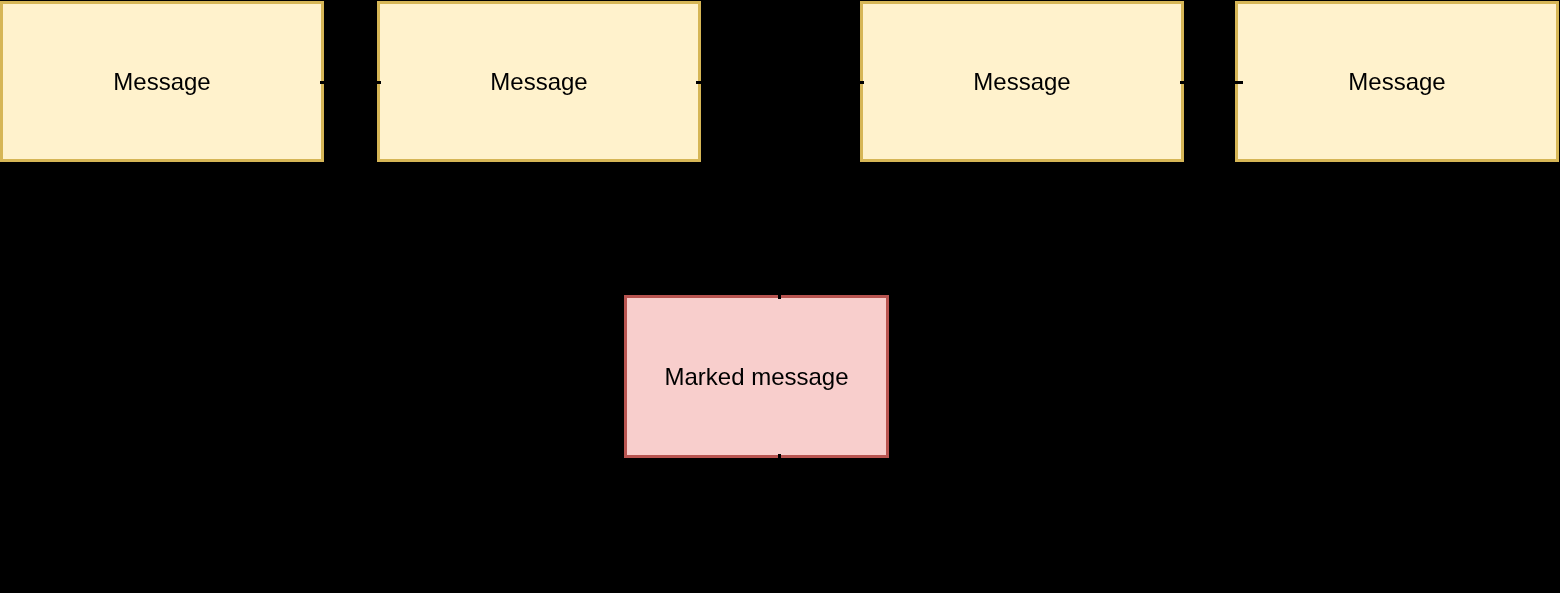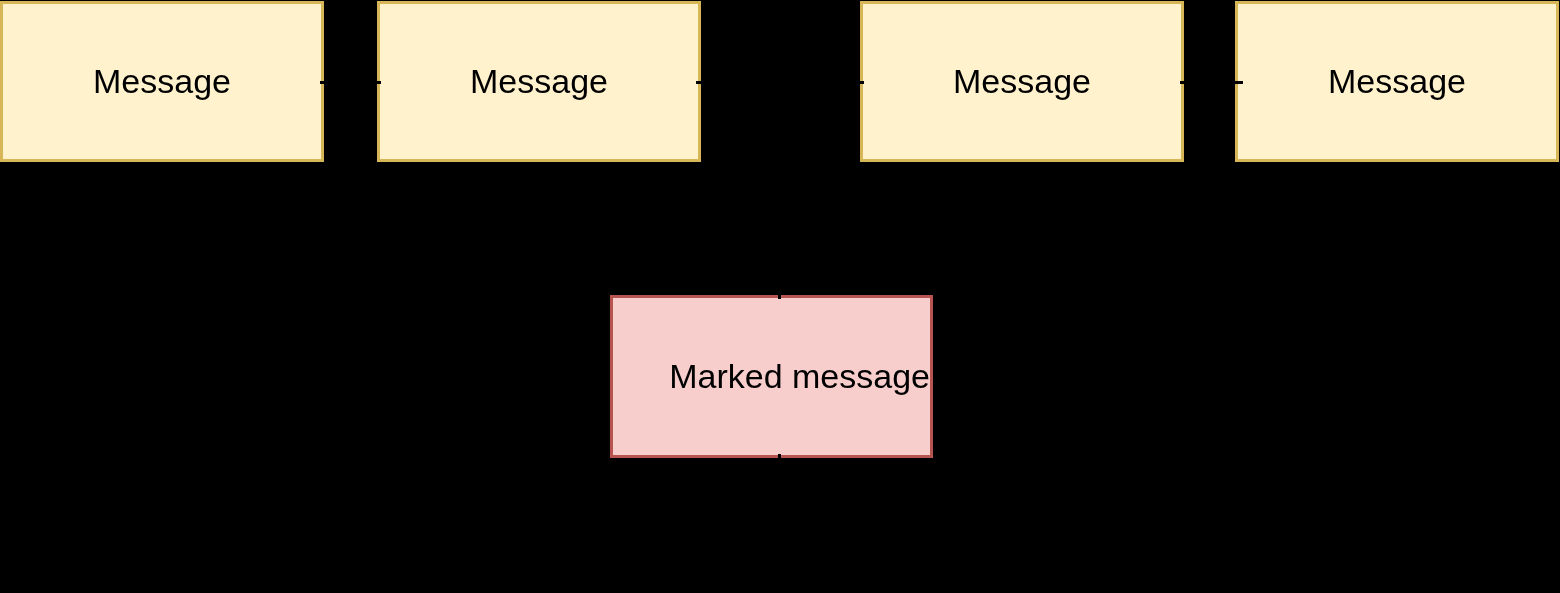--- a/index.html
+++ b/index.html
@@ -11,21 +11,21 @@
     overflow: hidden;
     font-family: "Liberation Sans", sans-serif;
   }
   .node {
     position: absolute;
     box-sizing: border-box;
     display: flex;
     align-items: center;
     justify-content: center;
     text-align: center;
-    font-size: 34px;
+    font-size: 24px;
     color: #000000;
     z-index: 1;
     white-space: nowrap;
   }
   .node.message {
     background: #FFF2CC;
     border: 3px solid #D6B656;
   }
   .node.marked {
     background: #F8CECC;
@@ -33,21 +33,21 @@
   }
   .node.barrier {
     background: #FFFFFF;
     border: 1px solid #666666;
   }
   
   .m1 { left: 0px;    top: 1px;   width: 324px; height: 161px; }
   .m2 { left: 377px;  top: 1px;   width: 324px; height: 161px; }
   .m3 { left: 860px;  top: 1px;   width: 324px; height: 161px; }
   .m4 { left: 1235px; top: 1px;   width: 324px; height: 161px; }
-  .mk { left: 610px;  top: 295px; width: 323px; height: 163px; justify-content: flex-end; }
+  .mk { left: 624px;  top: 295px; width: 265px; height: 163px; }
   .br { left: 137px;  top: 483px; width: 320px; height: 106px; }
   
   .conn {
     position: absolute;
     background: #000000;
     z-index: 5;
   }
   .c1 { left: 320px;  top: 81px;  width: 61px;  height: 3px; }
   .c2 { left: 696px;  top: 81px;  width: 168px; height: 3px; }
   .c3 { left: 1180px; top: 81px;  width: 63px;  height: 3px; }

